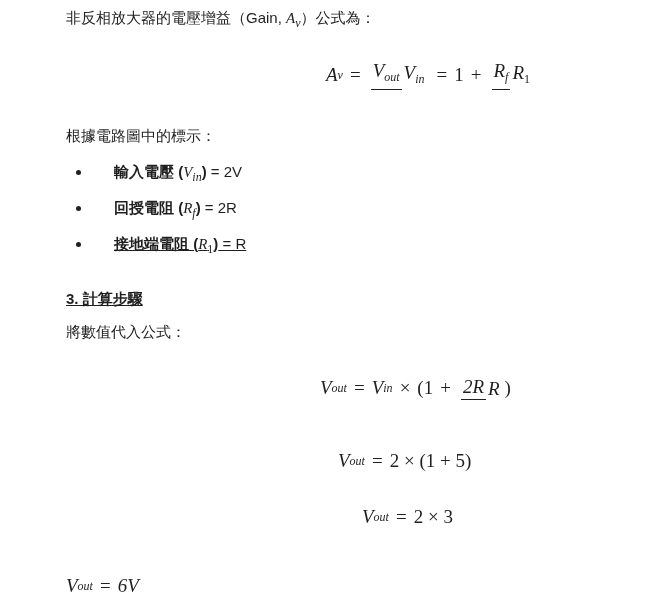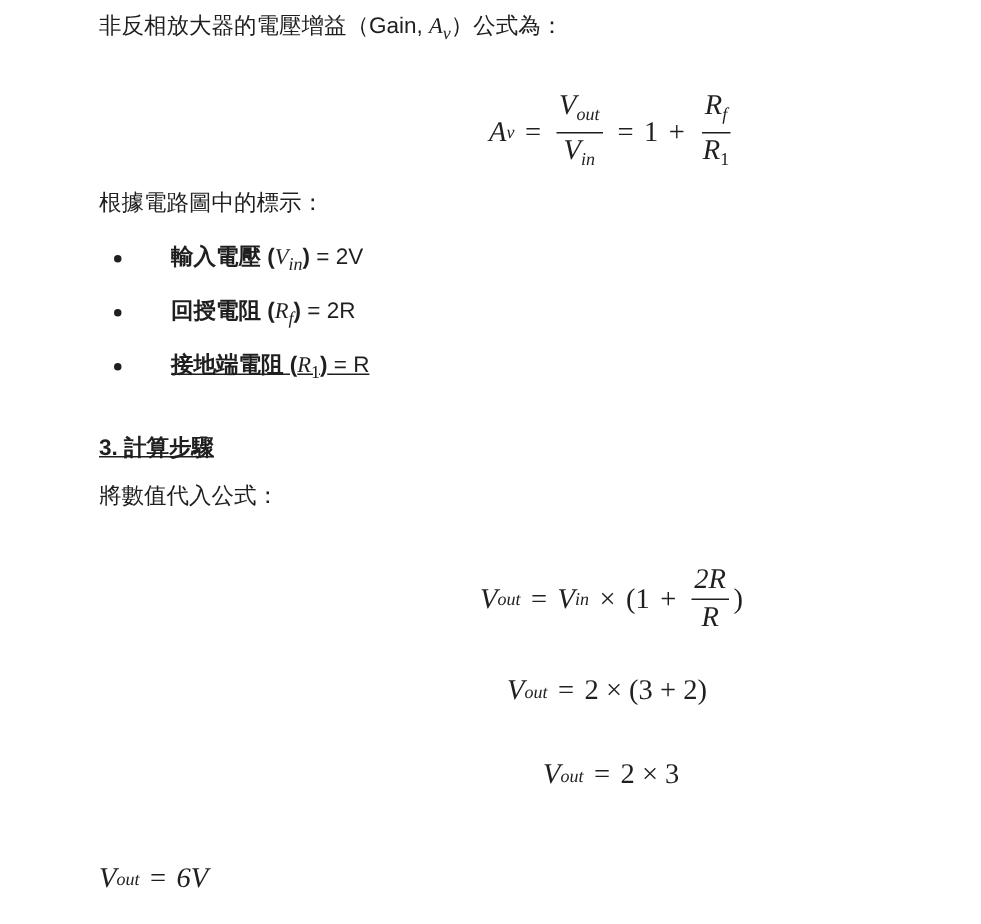--- a/index.html
+++ b/index.html
@@ -2,21 +2,21 @@
 <html><head>
 <meta charset="utf-8">
 <style>
   html, body { margin:0; padding:0; background:#ffffff; }
   body { width:654px; height:616px; position:relative; overflow:hidden;
          font-family:"Liberation Sans","DejaVu Sans",sans-serif; color:#1f1f1f; }
   .p { position:absolute; left:66px; font-size:15px; line-height:20px;text-align:center; }
   .m { font-family:"Liberation Serif","DejaVu Serif",serif; }
   .mi { font-style:italic; }
   .eq { position:absolute; font-family:"Liberation Serif","DejaVu Serif",serif; font-size:19px; display:flex; align-items:center; white-space:nowrap; }
-  .frac { display:inline-flex; flex-direction:column; align-items:center; vertical-align:middle; margin:0 3px; }
+  .frac { display:inline-flex; flex-direction:row; align-items:center; vertical-align:middle; margin:0 3px; }
   .frac .num { border-bottom:1px solid #1f1f1f; padding:0 2px 1px; line-height:22px; }
   .frac .den { padding:1px 2px 0; line-height:22px; }
   .op { margin:0 7px; font-style:normal; }
   sub { font-size:12px; vertical-align:-4px; }
   .bullet { position:absolute; left:76px; width:5px; height:5px; border-radius:50%; background:#1f1f1f; }
   .li { position:absolute; left:114px; font-size:15px; line-height:20px; }
   .li b { font-weight:bold; }
   .h3 { font-weight:bold; }
 </style>
 </head>
@@ -52,21 +52,21 @@
 <div class="bullet" style="top:206px;"></div>
 <div class="li" style="top:198px;">
   <b>回授電阻 (</b><span class="m mi">R</span><sub class="m mi">f</sub><b>)</b><span> = 2R</span>
 </div>
 <div class="bullet" style="top:242px;"></div>
 <div class="li" style="top:234px;text-decoration:underline;">
   <b>接地端電阻 (</b><span class="m mi">R</span><sub class="m">1</sub><b>)</b><span> = R</span>
 </div>
 
 <div class="p h3" style="top:289px;text-decoration:underline;">3. 計算步驟</div>
-<div class="p" style="top:322px;font-family:Liberation Mono, monospace;">將數值代入公式：</div>
+<div class="p" style="top:322px;">將數值代入公式：</div>
 
 <div class="eq" style="left:320px; top:376px;">
   <span class="mi">V</span>
     <sub class="mi">out</sub>
   <span class="op">=</span>
   <span class="mi">V</span>
     <sub class="mi">in</sub>
   <span class="op">×</span>
   <span>(1</span>
   <span class="op">+</span>
@@ -74,21 +74,21 @@
     <span class="num mi">2R</span>
     <span class="den mi">R</span>
   </span>
   <span>)</span>
 </div>
 
 <div class="eq" style="left:338px; top:450px;">
   <span class="mi">V</span>
     <sub class="mi">out</sub>
   <span class="op">=</span>
-  <span>2 × (3 + 2)</span>
+  <span>2 × (1 + 5)</span>
 </div>
 
 <div class="eq" style="left:362px; top:506px;">
   <span class="mi">V</span>
     <sub class="mi">out</sub>
   <span class="op">=</span>
   <span>2 × 3</span>
 </div>
 
 <div class="eq" style="left:66px; top:575px;">

